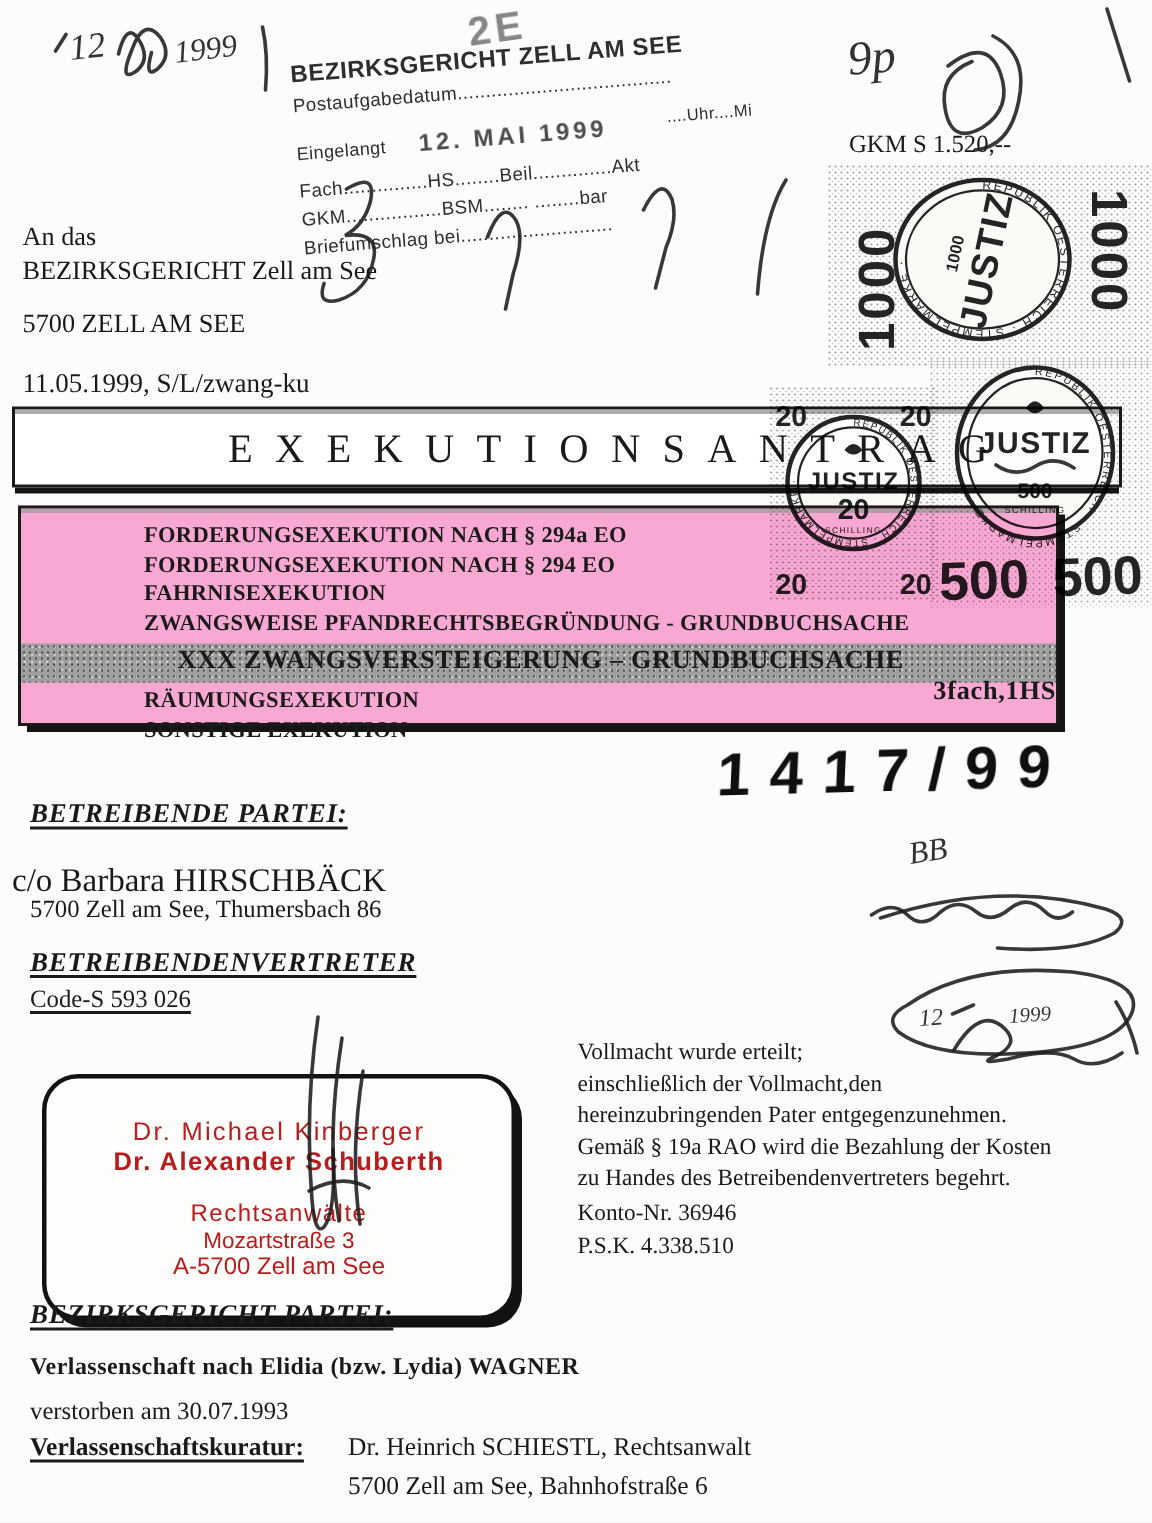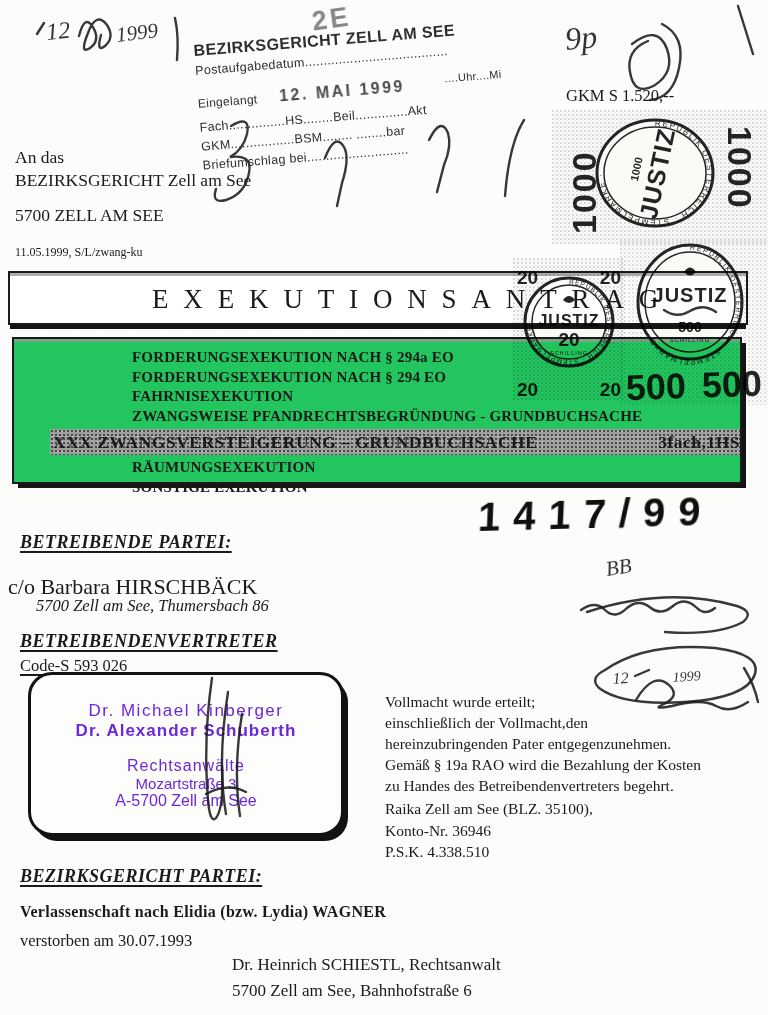--- a/index.html
+++ b/index.html
@@ -14,39 +14,39 @@
   
   .receipt{transform:rotate(-4.5deg);transform-origin:left top;color:#2e2e2e;width:305px;}
   .receipt .court{font-weight:bold;font-size:16px;letter-spacing:.4px;white-space:nowrap;}
   .receipt .dotline{font-size:12.5px;letter-spacing:.3px;white-space:nowrap;}
   .receipt .row{display:flex;align-items:baseline;}
   .inkdate{font-weight:bold;font-size:16px;letter-spacing:2.5px;color:#4b4b4b;filter:blur(.3px);}
   
   .titlebox{border:2px solid #1a1a1a;box-shadow:0 6px 0 -2px #141414;background:#fff;}
   .titlebox .graytop{position:absolute;left:0;top:0;right:0;height:3px;background:#9a9a9a;opacity:.8;}
   .title-text{font-size:27px;font-weight:500;letter-spacing:.55em;white-space:nowrap;}
-  .typesbox{border:2px solid #1a1a1a;box-shadow:5px 5px 0 -1px #141414;background:#22c55e;padding-left:36px;}
+  .typesbox{border:2px solid #1a1a1a;box-shadow:5px 5px 0 -1px #141414;background:#f9a8d4;}
   .typesbox .graytop{position:absolute;left:0;top:0;right:0;height:3px;background:#9a9a9a;opacity:.75;}
   .type-item{font-size:15px;font-weight:600;letter-spacing:.2px;line-height:19.5px;padding-left:82px;white-space:nowrap;}
   .type-selected{display:flex;align-items:center;margin:3px 0;height:26px;padding-left:3px;
      font-size:17.5px;font-weight:bold;letter-spacing:.5px;white-space:nowrap;
      background-color:#9f9f9f;
      background-image:radial-gradient(#4a4a4a .8px, transparent .9px),radial-gradient(#e2e2e2 .7px, transparent .8px);
-     background-size:4px 4px,5px 5px;}
+     background-size:4px 4px,5px 5px;flex-direction:column;}
   .type-selected .sfx{margin-left:auto;}
   
   .stamp{mix-blend-mode:multiply;}
   .stamp text{font-family:"Liberation Sans", sans-serif;fill:#242424;}
   
   .case-stamp{font-family:"Liberation Sans", sans-serif;font-weight:800;font-size:40px;
       letter-spacing:13px;color:#0f0f0f;transform:rotate(-1.5deg) skewX(-4deg);
       filter:blur(.35px);white-space:nowrap;}
   
   .lawbox{border:3px solid #121212;border-radius:24px;box-shadow:5px 6px 0 -1px #121212;
-      background:#fdfdfc;text-align:center;color:#6d28d9;}
+      background:#fdfdfc;text-align:center;color:#b91c1c;margin-top:44px;}
   .lawbox div{white-space:nowrap;}
   .hw-stroke{stroke:#1d1d1d;stroke-width:2.4;fill:none;stroke-linecap:round;opacity:.88;}
   .hw-text{font-family:"Liberation Serif", serif;font-style:italic;fill:#1d1d1d;opacity:.9;}
   .faint2e{font-weight:bold;font-size:27px;color:#5f5f5f;opacity:.75;filter:blur(.5px);
       transform:rotate(-8deg);letter-spacing:3px;}
   .noise{pointer-events:none;position:absolute;inset:0;
       background-image:radial-gradient(#333 .5px, transparent .6px);background-size:11px 13px;opacity:.025;}
 </style>
 </head>
 <body>
@@ -115,21 +115,21 @@
       <text x="103" y="74" text-anchor="middle" font-size="25" font-weight="800" letter-spacing="1">JUSTIZ</text>
     </g>
   </svg>
 
   <div class="abs" style="left:15px;top:146px;font-size:17.5px;line-height:23px;">
     <div>An das</div>
     <div>BEZIRKSGERICHT Zell am See</div>
   </div>
   <div class="abs" style="left:15px;top:205px;font-size:17.5px;">5700 ZELL AM SEE</div>
 
-  <div class="abs" style="left:15px;top:245px;font-size:12px;text-align:right;">11.05.1999, S/L/zwang-ku</div>
+  <div class="abs" style="left:15px;top:245px;font-size:18px;text-align:right;">11.05.1999, S/L/zwang-ku</div>
 
   <div class="abs titlebox" style="left:8px;top:271px;width:736px;height:50px;">
     <div class="graytop"></div>
     <div class="title-text abs" style="left:142px;top:11px;">EXEKUTIONSANTRAG</div>
   </div>
 
   <div class="abs typesbox" style="left:12px;top:337px;width:690px;height:143px;">
     <div class="graytop"></div>
     <div style="padding-top:9px;">
       <div class="type-item">FORDERUNGSEXEKUTION NACH § 294a EO</div>
@@ -187,21 +187,21 @@
     <g transform="rotate(-2 70 150)">
       <text x="36" y="158" text-anchor="middle" font-size="36" font-weight="800">500</text>
       <text x="112" y="158" text-anchor="middle" font-size="36" font-weight="800">500</text>
     </g>
   </svg>
 
   <div class="abs case-stamp" style="left:478px;top:492px;">1417/99</div>
 
   <div class="abs sec-head" style="left:20px;top:532px;">BETREIBENDE PARTEI:</div>
   <div class="abs" style="left:8px;top:574px;font-size:22px;">c/o Barbara HIRSCHBÄCK</div>
-  <div class="abs" style="left:36px;top:596px;font-size:16.5px;font-style:italic;">5700 Zell am See, Thumersbach 86</div>
+  <div class="abs" style="left:20px;top:596px;font-size:16.5px;">5700 Zell am See, Thumersbach 86</div>
 
   <svg class="abs" style="left:575px;top:548px;" width="193" height="168" viewBox="0 0 193 168">
     <text class="hw-text" x="32" y="28" font-size="21" transform="rotate(-9 32 28)">BB</text>
     <path class="hw-stroke" d="M6,62 q14,-10 24,0 q10,10 22,-2 q12,-10 24,0 q10,8 22,-2 q12,-10 24,2 q8,8 18,0"></path>
     <path class="hw-stroke" d="M12,64 q80,-26 150,-6 q18,6 6,16 q-26,14 -78,10"></path>
     <path class="hw-stroke" d="M30,122 q40,-28 110,-22 q46,6 40,26 q-8,24 -70,28 q-62,4 -86,-14 q-10,-10 6,-18"></path>
     <text class="hw-text" x="38" y="136" font-size="16" transform="rotate(-4 38 136)">12</text>
     <text class="hw-text" x="98" y="134" font-size="14" opacity="0.65" transform="rotate(-4 98 134)">1999</text>
     <path class="hw-stroke" d="M60,128 l14,-6" stroke-width="1.6"></path>
   </svg>
@@ -225,28 +225,28 @@
   </svg>
 
   <div class="abs" style="left:385px;top:691px;font-size:15.5px;line-height:21px;">
     <div>Vollmacht wurde erteilt;</div>
     <div>einschließlich der Vollmacht,den</div>
     <div>hereinzubringenden Pater entgegenzunehmen.</div>
     <div>Gemäß § 19a RAO wird die Bezahlung der Kosten</div>
     <div>zu Handes des Betreibendenvertreters begehrt.</div>
   </div>
   <div class="abs" style="left:385px;top:798px;font-size:15.5px;line-height:21.5px;">
-    <div>Raika Zell am See (BLZ. 35100),</div>
     <div>Konto-Nr. 36946</div>
     <div>P.S.K. 4.338.510</div>
   </div>
 
   <svg class="abs" style="left:628px;top:660px;" width="140" height="55" viewBox="0 0 140 55">
     <path class="hw-stroke" d="M8,40 q18,-30 34,-14 q10,10 -6,18 q-14,6 8,2 q30,-8 44,0 q14,8 32,-4"></path>
     <path class="hw-stroke" d="M116,8 q10,16 14,34"></path>
   </svg>
 
   <div class="abs sec-head" style="left:20px;top:866px;">BEZIRKSGERICHT PARTEI:</div>
   <div class="abs" style="left:20px;top:903px;font-size:16px;font-weight:bold;letter-spacing:.3px;">Verlassenschaft nach Elidia (bzw. Lydia) WAGNER</div>
   <div class="abs" style="left:20px;top:931px;font-size:16.5px;">verstorben am 30.07.1993</div>
+  <div class="abs" style="left:20px;top:955px;font-size:17px;font-weight:bold;text-decoration:underline;text-decoration-thickness:2px;text-underline-offset:3px;">Verlassenschaftskuratur:</div>
   <div class="abs" style="left:232px;top:955px;font-size:17px;">Dr. Heinrich SCHIESTL, Rechtsanwalt</div>
   <div class="abs" style="left:232px;top:981px;font-size:17px;">5700 Zell am See, Bahnhofstraße 6</div>
 </div>
 
 </body></html>

